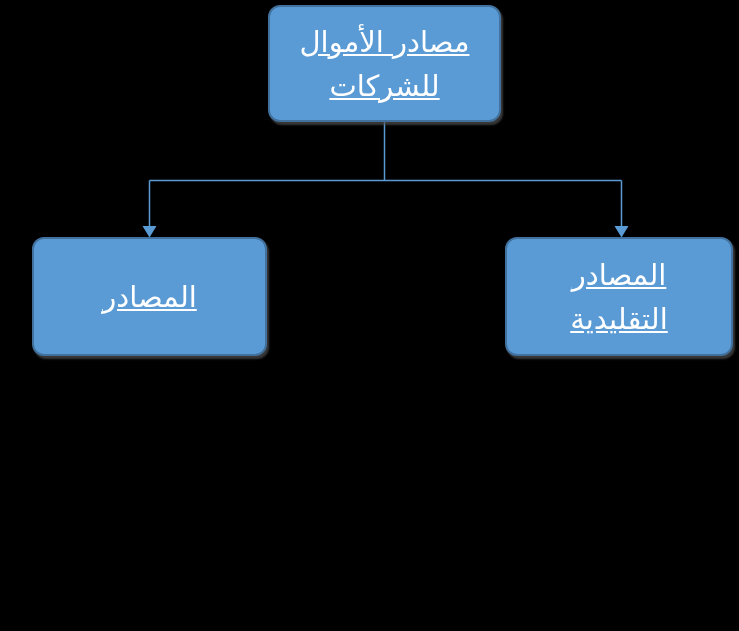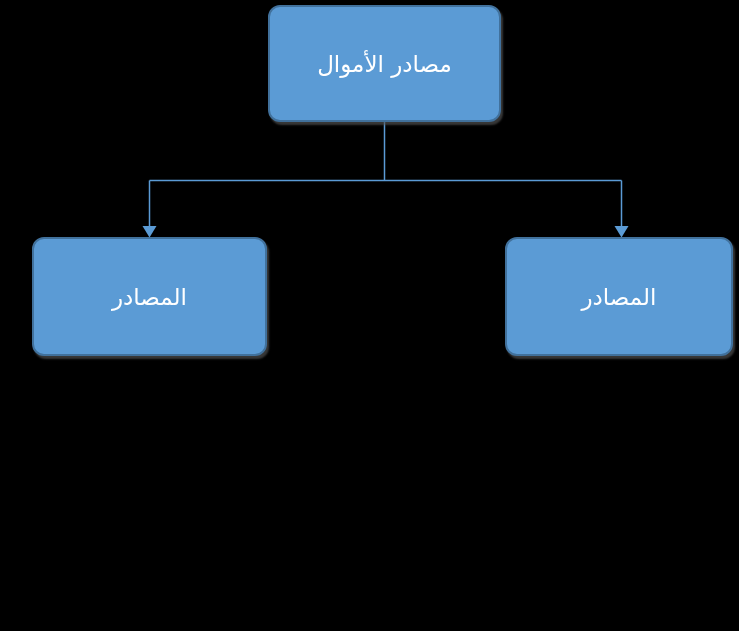--- a/index.html
+++ b/index.html
@@ -31,23 +31,24 @@
     box-shadow: 2px 3px 2px rgba(85,85,85,0.65);
     display: flex;
     flex-direction: column;
     justify-content: center;
     align-items: center;
     direction: rtl;
     text-align: center;
     color: #FFFFFF;
   }
   .node .line {
-    font-size: 23px;
+    font-size: 29px;
     line-height: 44px;
     white-space: nowrap;
+    text-decoration: underline;
   }
   .node-root  { left: 268px; top: 5px;   width: 233px; height: 117px; }
   .node-left  { left: 32px;  top: 237px; width: 235px; height: 119px; }
   .node-right { left: 505px; top: 237px; width: 228px; height: 119px; }
 </style>
 </head>
 <body>
 
 <div class="canvas">
 
@@ -55,23 +56,25 @@
     <path d="M384.5 122 L384.5 180.5" stroke="#5B9BD5" stroke-width="1.5" fill="none"></path>
     <path d="M149.5 180.5 L621.5 180.5" stroke="#5B9BD5" stroke-width="1.5" fill="none"></path>
     <path d="M149.5 180.5 L149.5 227" stroke="#5B9BD5" stroke-width="1.5" fill="none"></path>
     <path d="M621.5 180.5 L621.5 227" stroke="#5B9BD5" stroke-width="1.5" fill="none"></path>
     <polygon points="142.5,226 156.5,226 149.5,237.5" fill="#5B9BD5"></polygon>
     <polygon points="614.5,226 628.5,226 621.5,237.5" fill="#5B9BD5"></polygon>
   </svg>
 
   <div class="node node-root">
     <div class="line">مصادر الأموال</div>
+    <div class="line">للشركات</div>
   </div>
 
   <div class="node node-left">
     <div class="line">المصادر</div>
   </div>
 
   <div class="node node-right">
     <div class="line">المصادر</div>
+    <div class="line">التقليدية</div>
   </div>
 
 </div>
 
 </body></html>

